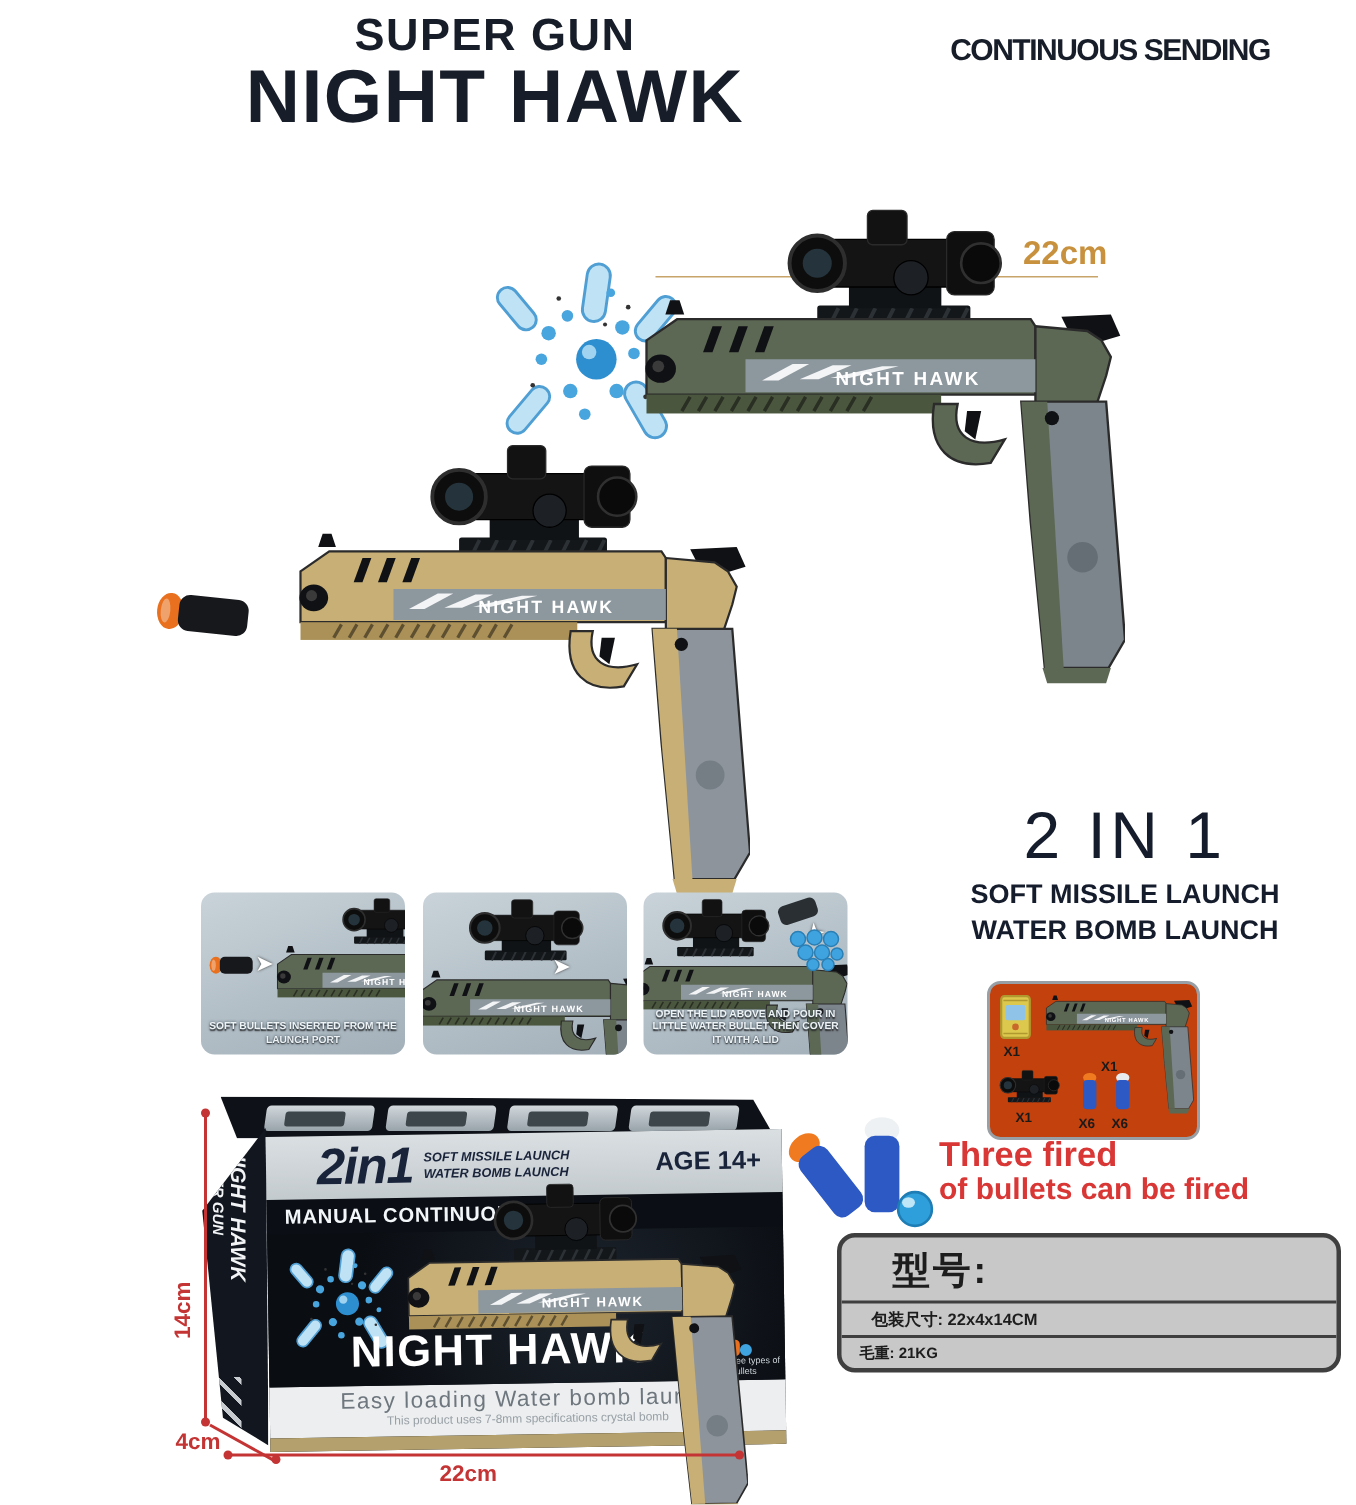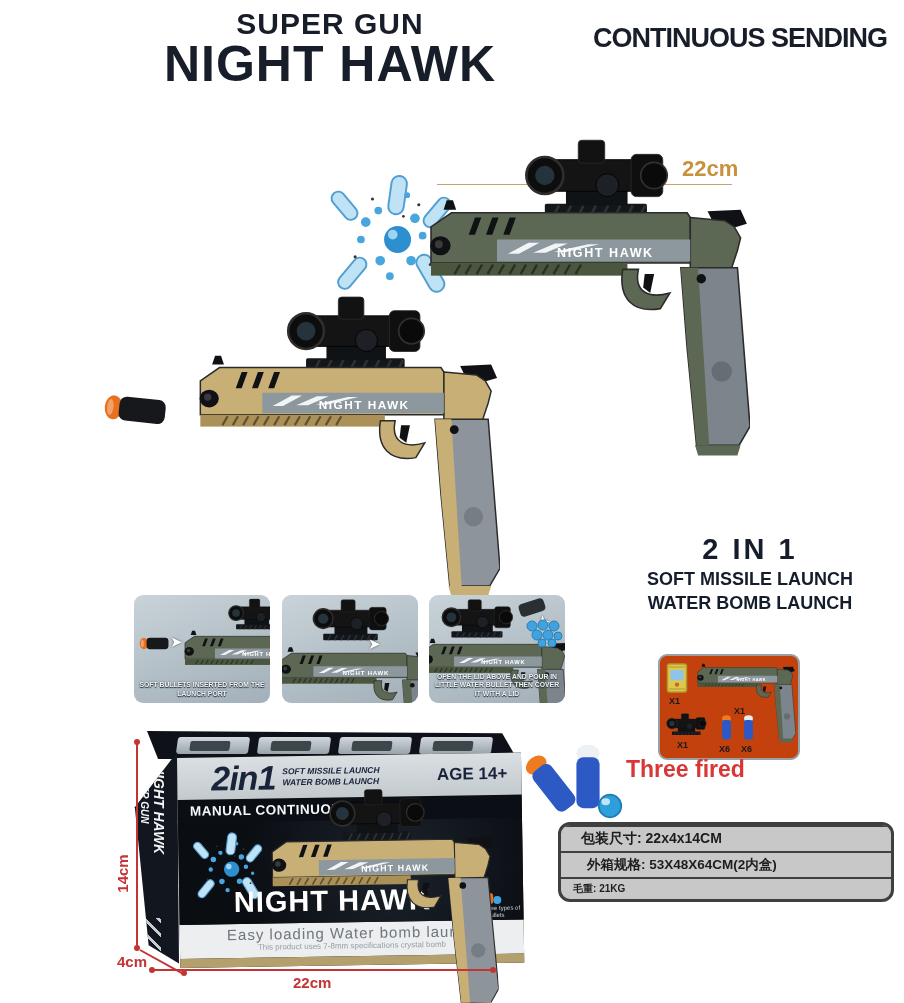--- a/index.html
+++ b/index.html
@@ -6,37 +6,37 @@
   #page{position:relative;width:904px;height:1003px;background:#fff;overflow:hidden;
         font-family:"Liberation Sans",sans-serif;color:#171d29;}
   .abs{position:absolute;}
   
   .hdr{font-weight:800;text-align:center;line-height:1.05;letter-spacing:0px;color:#171d29;}
   #hdr-left{left:125px;top:8px;width:410px;}
   #hdr-left .t1{font-size:30px;letter-spacing:1px;}
   #hdr-left .t2{font-size:50px;letter-spacing:1px;margin-top:-2px;}
   #hdr-right{left:590px;top:18px;width:300px;}
   #hdr-right .t1{font-size:30px;}
-  #hdr-right .t2{font-size:27px;margin-top:6px;letter-spacing:-1px;}
+  #hdr-right .t2{font-size:20px;margin-top:6px;letter-spacing:-1px;}
   
   .gun-green{--body:#5c6854;--bodydark:#4b563f;--grip:#7d858c;--gripdark:#666e75;--stripe:#8d979e;}
   .gun-tan{--body:#c7af76;--bodydark:#ab9158;--grip:#8d949c;--gripdark:#757d85;--stripe:#8d979e;}
   .body{fill:var(--body);} .bodydark{fill:var(--bodydark);} .grip{fill:var(--grip);}
   .gripdark{fill:var(--gripdark);} .stripe{fill:var(--stripe);} .dark{fill:#101114;}
   .cup{fill:var(--cup,#e8701e);} .dartbody{fill:var(--dartbody,#17181c);}
   svg{display:block;overflow:visible;}
   
   .dimline{background:#c8a46a;height:1px;}
   .dim22{color:#c8913d;font-size:22px;font-weight:700;}
   .red{color:#c43434;font-size:15px;font-weight:700;}
   .redline{background:#c43434;}
   .reddot{width:6px;height:6px;border-radius:50%;background:#c43434;}
   
   #twoinone{left:600px;top:533px;width:300px;text-align:center;color:#151c2c;}
-  #twoinone .big{font-size:29px;font-weight:700;letter-spacing:3px;}
+  #twoinone .big{font-size:44px;font-weight:400;letter-spacing:3px;}
   #twoinone .s{font-size:18px;font-weight:800;margin-top:3px;letter-spacing:0px;}
   
   .panel{top:595px;width:136px;height:108px;border-radius:9px;overflow:hidden;
          background:linear-gradient(160deg,#c9d3d9 0%,#b3bfc7 55%,#a3b0b9 100%);}
   .panel .cap{position:absolute;left:3px;right:3px;bottom:4px;font-size:6.8px;line-height:1.3;
         font-weight:700;color:#eef3f6;text-align:center;
         text-shadow:0 0 2px #3c4c57,0 1px 1px #222;}
   .parrow{position:absolute;color:#fff;font-size:15px;text-shadow:0 0 2px #333;}
   
   #kit{left:658px;top:654px;width:138px;height:102px;background:#c2410c;
@@ -45,21 +45,21 @@
   
   #threetypes{left:626px;top:756px;width:230px;color:#d93636;font-weight:800;line-height:1.15;}
   #threetypes .l1{font-size:23px;}
   #threetypes .l2{font-size:20px;}
   
   #spec{left:558px;top:822px;width:330px;background:#c8c8c8;border:3px solid #3f3f3f;
         border-radius:12px;overflow:hidden;color:#1d1d1d;}
   #spec .trow{border-top:2px solid #3f3f3f;padding:3px 6px 3px 12px;font-size:10px;font-weight:700;white-space:nowrap;}
   #spec .ttitle{padding:5px 6px 4px 34px;font-size:25px;font-weight:800;letter-spacing:2px;}
   #spec .r1{padding-left:10px;font-size:13.5px;}
-  #spec .r2{padding-left:20px;font-size:14px;}
+  #spec .r2{padding-left:20px;font-size:11px;}
   #spec .r3{padding-left:26px;font-size:13.5px;}
   
   #box{left:133px;top:726px;width:392px;height:252px;}
   #box-top{position:absolute;left:14px;top:5px;width:370px;height:28px;background:#0e1218;
      clip-path:polygon(0 0,96% 8%,100% 100%,3% 100%);display:flex;align-items:center;gap:9px;padding-left:30px;box-sizing:border-box;}
   .thumb{width:72px;height:17px;border-radius:3px;background:linear-gradient(#d2d8dc,#98a3aa);
      transform:skewX(-8deg);position:relative;overflow:hidden;}
   .thumb::after{content:"";position:absolute;left:18%;top:25%;width:55%;height:55%;background:#3c464b;border-radius:2px;}
   #box-side{position:absolute;left:0px;top:26px;width:46px;height:230px;background:#11161f;
      clip-path:polygon(96% 0,100% 92%,34% 84%,4% 24%);}
@@ -300,25 +300,26 @@
     <g style="--cup:#f07a20;--dartbody:#2d59c4;">
       <use href="#dart-v" x="0" y="0" width="34" height="68" transform="rotate(-38 28 36)"></use>
     </g>
     <g style="--cup:#eef1f3;--dartbody:#2d59c4;">
       <use href="#dart-v" x="38" y="0" width="34" height="70"></use>
     </g>
     <use href="#waterball" x="64" y="50" width="26" height="26"></use>
   </svg>
   <div class="abs" id="threetypes">
     <div class="l1">Three fired</div>
+    <div class="l2">of bullets can be fired</div>
   </div>
 
   <div class="abs" id="spec">
+    <div class="ttitle">型号:</div>
     <div class="trow r2"><span>包装尺寸:</span> <span>22x4x14CM</span></div>
-    <div class="trow r3"><span>外箱规格:</span> <span>53X48X64CM(2内盒)</span></div>
     <div class="trow"><span>毛重:</span> <span>21KG</span></div>
   </div>
 
   <div class="abs" id="box">
     <div id="box-top">
       <div class="thumb"></div>
       <div class="thumb"></div>
       <div class="thumb"></div>
       <div class="thumb"></div>
     </div>

